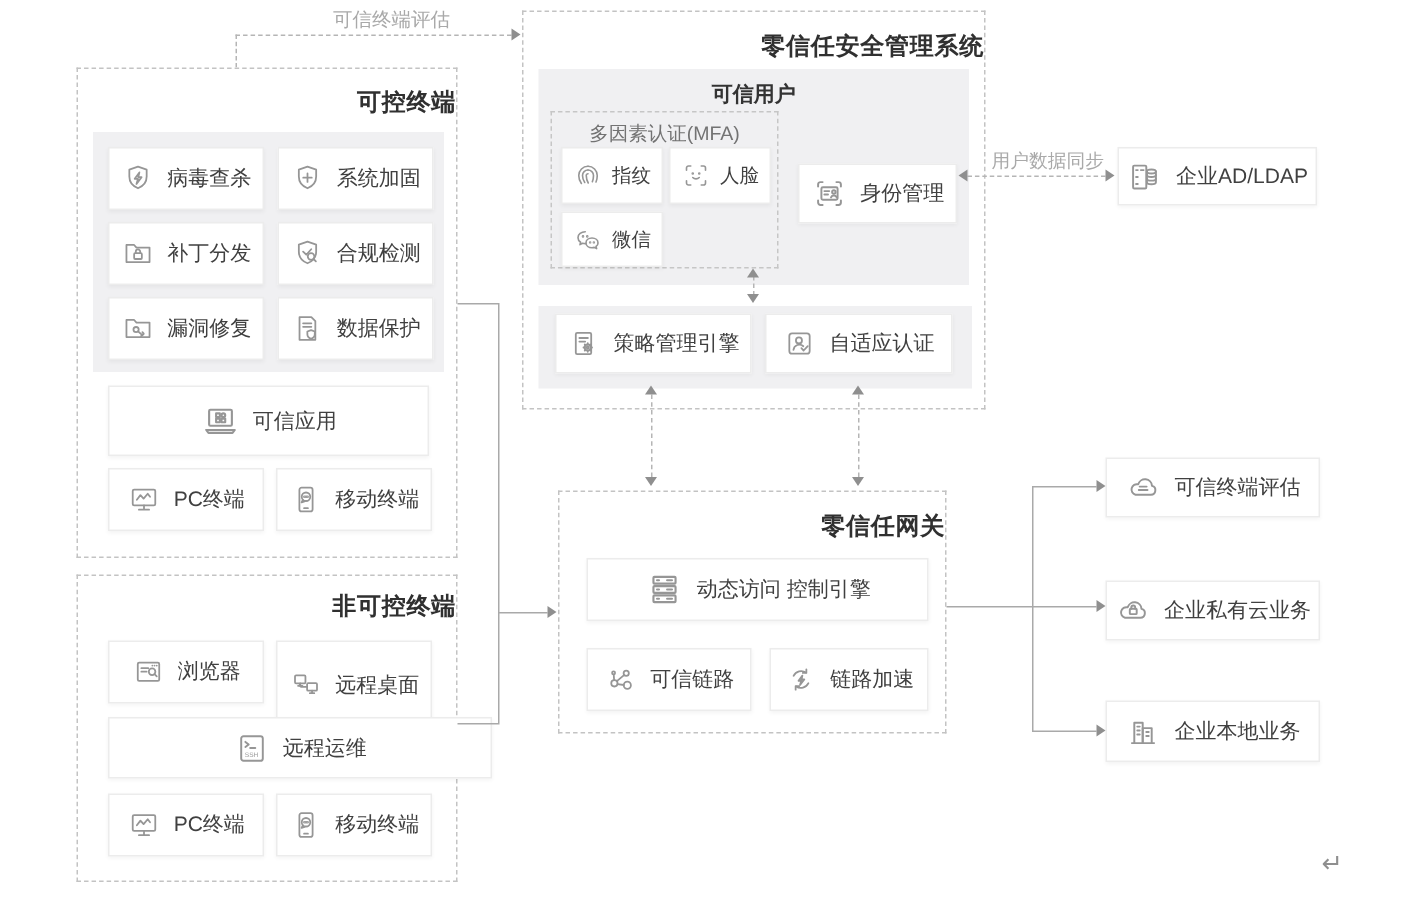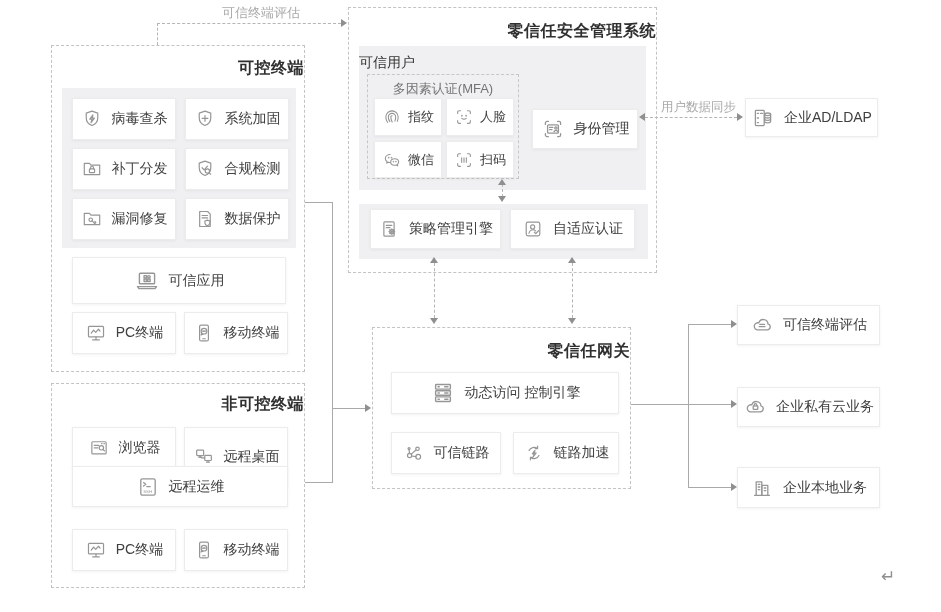--- a/index.html
+++ b/index.html
@@ -3,22 +3,22 @@
 <meta charset="utf-8">
 <style>
   html,body { margin:0; padding:0; background:#fff; }
   body { font-family:"Liberation Sans","DejaVu Sans",sans-serif; }
   .stage { position:relative; width:941px; height:612px; background:#fff; overflow:hidden; }
 
   .dashed-box { position:absolute; border:1px dashed #c3c3c3; background:#fff; box-sizing:border-box; }
   .box-title { position:absolute; left:0; right:0; top:12px; text-align:right;
                font-size:16px; font-weight:600; color:#303030; letter-spacing:.5px; }
   .panel { position:absolute; background:#f0f0f2; }
-  .panel-title { position:absolute; left:0; right:0; top:8px; 
-                 font-size:14px; font-weight:400; color:#333; }
+  .panel-title { position:absolute; left:0; right:0; top:8px; text-align:center;
+                 font-size:14px; font-weight:700; color:#333; }
   .mfa-box { position:absolute; border:1px dashed #c6c6c6; box-sizing:border-box; }
   .mfa-title { position:absolute; left:0; right:0; top:5px; text-align:center;
                font-size:13px; font-weight:500; color:#737373; }
 
   .card { position:absolute; background:#fff; border:1px solid #ececec;
           box-shadow:0 1px 3px rgba(0,0,0,.05); box-sizing:border-box;
           display:flex; align-items:center; justify-content:center; gap:9px; }
   .card .lbl { font-size:14px; color:#404040; white-space:nowrap; }
   .card.mini { gap:6px; }
   .card.mini .lbl { font-size:13px; }
@@ -173,21 +173,21 @@
           <svg viewBox="0 0 24 24" fill="none" stroke="#969696" stroke-width="1.3" stroke-linecap="round" stroke-linejoin="round">
             <rect x="4" y="4.6" width="7.6" height="5.8" rx="0.8"></rect>
             <path d="M7.8 10.4v1.8M6.2 12.2h3.2"></path>
             <rect x="12.8" y="10.2" width="7.2" height="5.6" rx="0.8"></rect>
             <path d="M16.4 15.8v1.8M14.8 17.6h3.2"></path>
             <path d="M12.8 13H9.4a2 2 0 0 1-2-2"></path>
           </svg>
         </span>
       <span class="lbl">远程桌面</span>
     </div>
-    <div class="card" style="left:20px;top:82px;width:216px;height:41px">
+    <div class="card" style="left:20px;top:94px;width:256px;height:41px">
       <span class="icon icon24">
           <svg viewBox="0 0 24 24" fill="none" stroke="#969696" stroke-width="1.3" stroke-linecap="round" stroke-linejoin="round">
             <rect x="4.8" y="3.8" width="14.4" height="16.4" rx="1.6"></rect>
             <path d="m7.6 7.6 2.2 1.7-2.2 1.7"></path>
             <path d="M10.8 11.6h3.4"></path>
             <text x="7.2" y="17.8" font-size="4.4" stroke="none" fill="#9a9a9a">SSH</text>
           </svg>
         </span>
       <span class="lbl">远程运维</span>
     </div>
@@ -254,29 +254,20 @@
                 <path d="M9.8 5.4c-3.2 0-5.8 2.1-5.8 4.7 0 1.5.8 2.8 2.1 3.7l-.5 1.9 2.1-1.1c.7.2 1.4.3 2.1.3h.4"></path>
                 <circle cx="8" cy="9.1" r="0.38" fill="#969696"></circle>
                 <circle cx="11.4" cy="9.1" r="0.38" fill="#969696"></circle>
                 <path d="M20 14.3c0-2.2-2.1-3.9-4.8-3.9s-4.8 1.7-4.8 3.9 2.1 3.9 4.8 3.9c.6 0 1.2-.1 1.8-.3l1.9 1-.5-1.7c1-.7 1.6-1.7 1.6-2.9z"></path>
                 <circle cx="13.7" cy="13.9" r="0.34" fill="#969696"></circle>
                 <circle cx="16.7" cy="13.9" r="0.34" fill="#969696"></circle>
               </svg>
             </span>
           <span class="lbl">微信</span>
         </div>
-        <div class="card mini" style="left:78px;top:66px;width:68px;height:37px">
-          <span class="icon icon20">
-              <svg viewBox="0 0 24 24" fill="none" stroke="#969696" stroke-width="1.3" stroke-linecap="round" stroke-linejoin="round">
-                <path d="M4.4 7.8V6a1.6 1.6 0 0 1 1.6-1.6h1.8M16.2 4.4H18A1.6 1.6 0 0 1 19.6 6v1.8M19.6 16.2V18a1.6 1.6 0 0 1-1.6 1.6h-1.8M7.8 19.6H6A1.6 1.6 0 0 1 4.4 18v-1.8"></path>
-                <path d="M9.2 9.2v5.6M12 9.2v5.6M14.8 9.2v5.6"></path>
-              </svg>
-            </span>
-          <span class="lbl">扫码</span>
-        </div>
       </div>
 
       <div class="card" style="left:173px;top:63px;width:106px;height:40px">
         <span class="icon icon24">
             <svg viewBox="0 0 24 24" fill="none" stroke="#969696" stroke-width="1.3" stroke-linecap="round" stroke-linejoin="round">
               <path d="M4.4 7.4V6a1.6 1.6 0 0 1 1.6-1.6h1.4M16.6 4.4H18A1.6 1.6 0 0 1 19.6 6v1.4M19.6 16.6V18a1.6 1.6 0 0 1-1.6 1.6h-1.4M7.4 19.6H6A1.6 1.6 0 0 1 4.4 18v-1.4"></path>
               <rect x="6.6" y="7.8" width="10.8" height="8.4" rx="1"></rect>
               <path d="M8.6 10.4h3.2M8.6 12.6h2.4"></path>
               <circle cx="14.9" cy="11" r="1.15"></circle>
               <path d="M13 14.6a2.1 2.1 0 0 1 3.8 0"></path>

